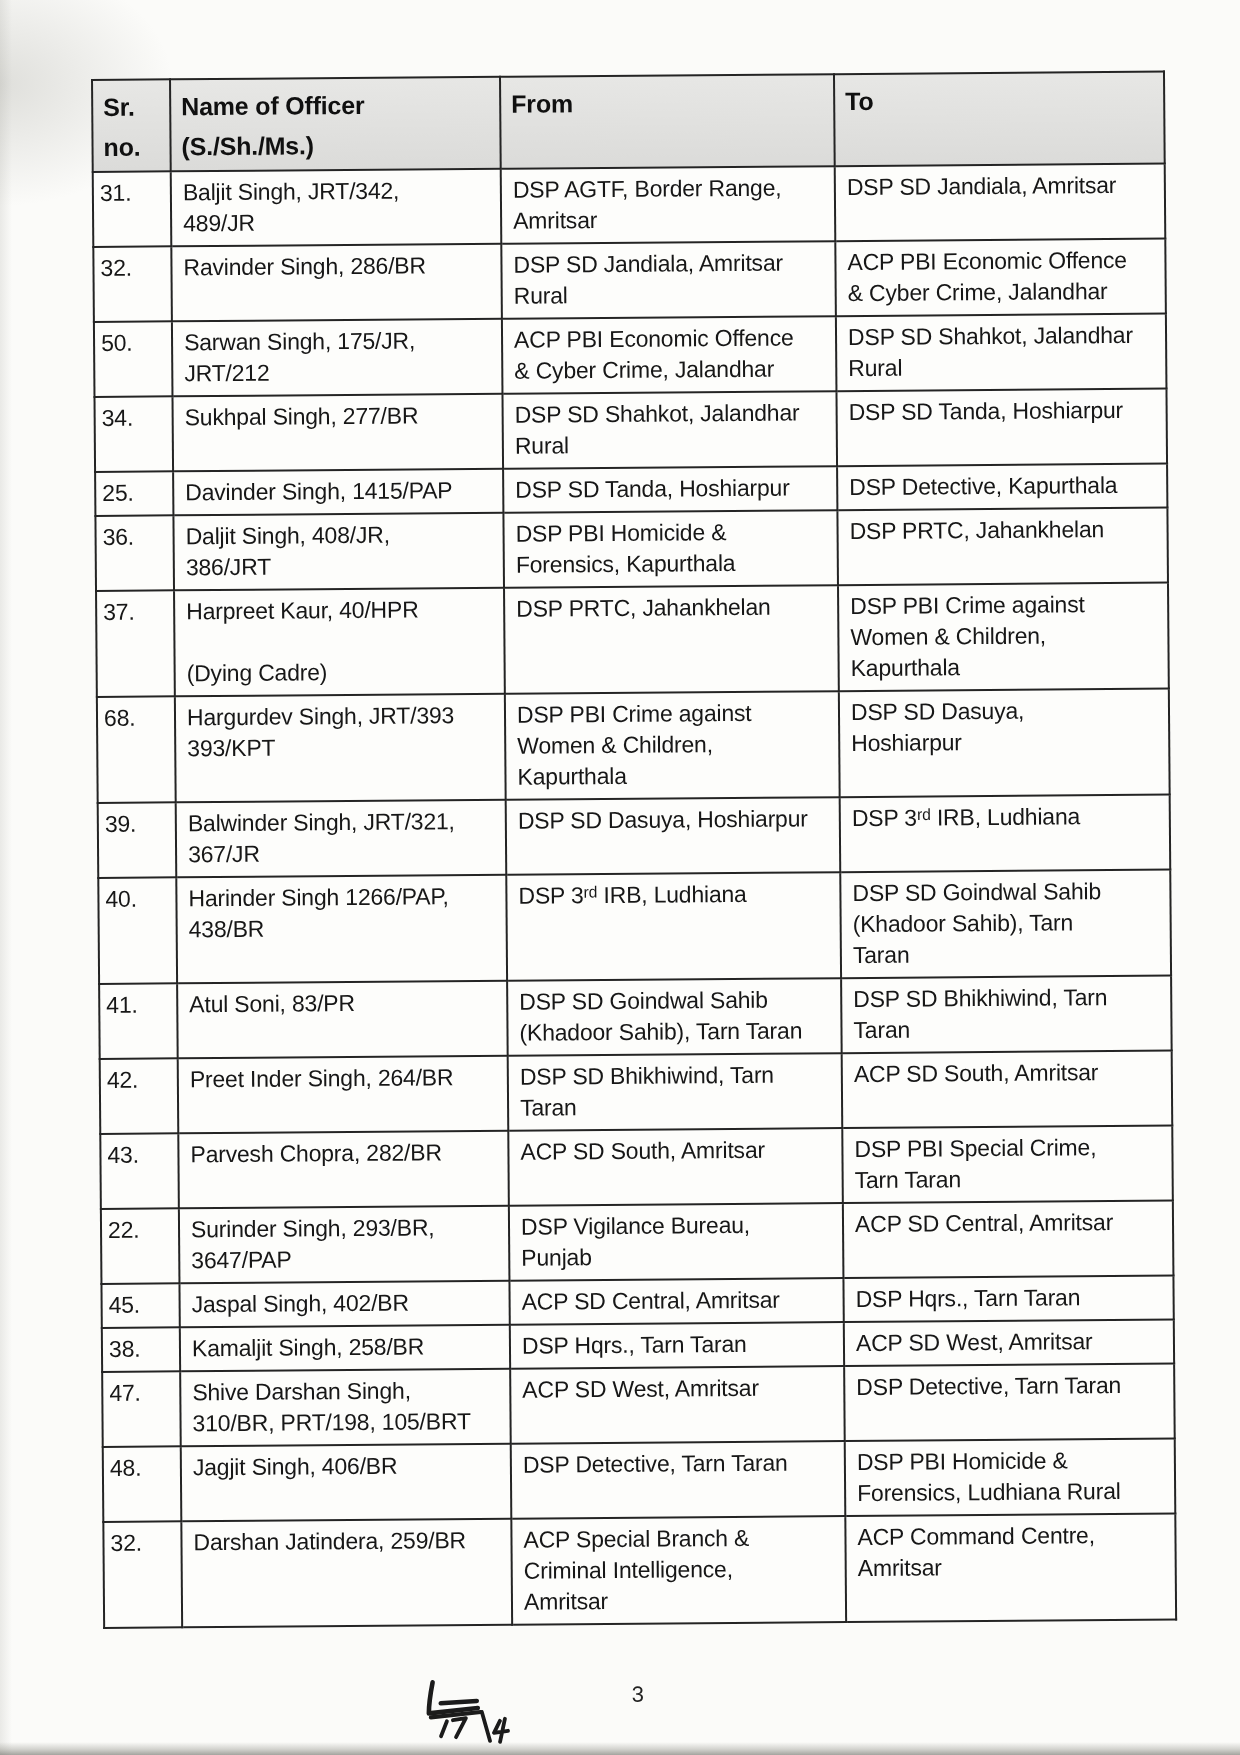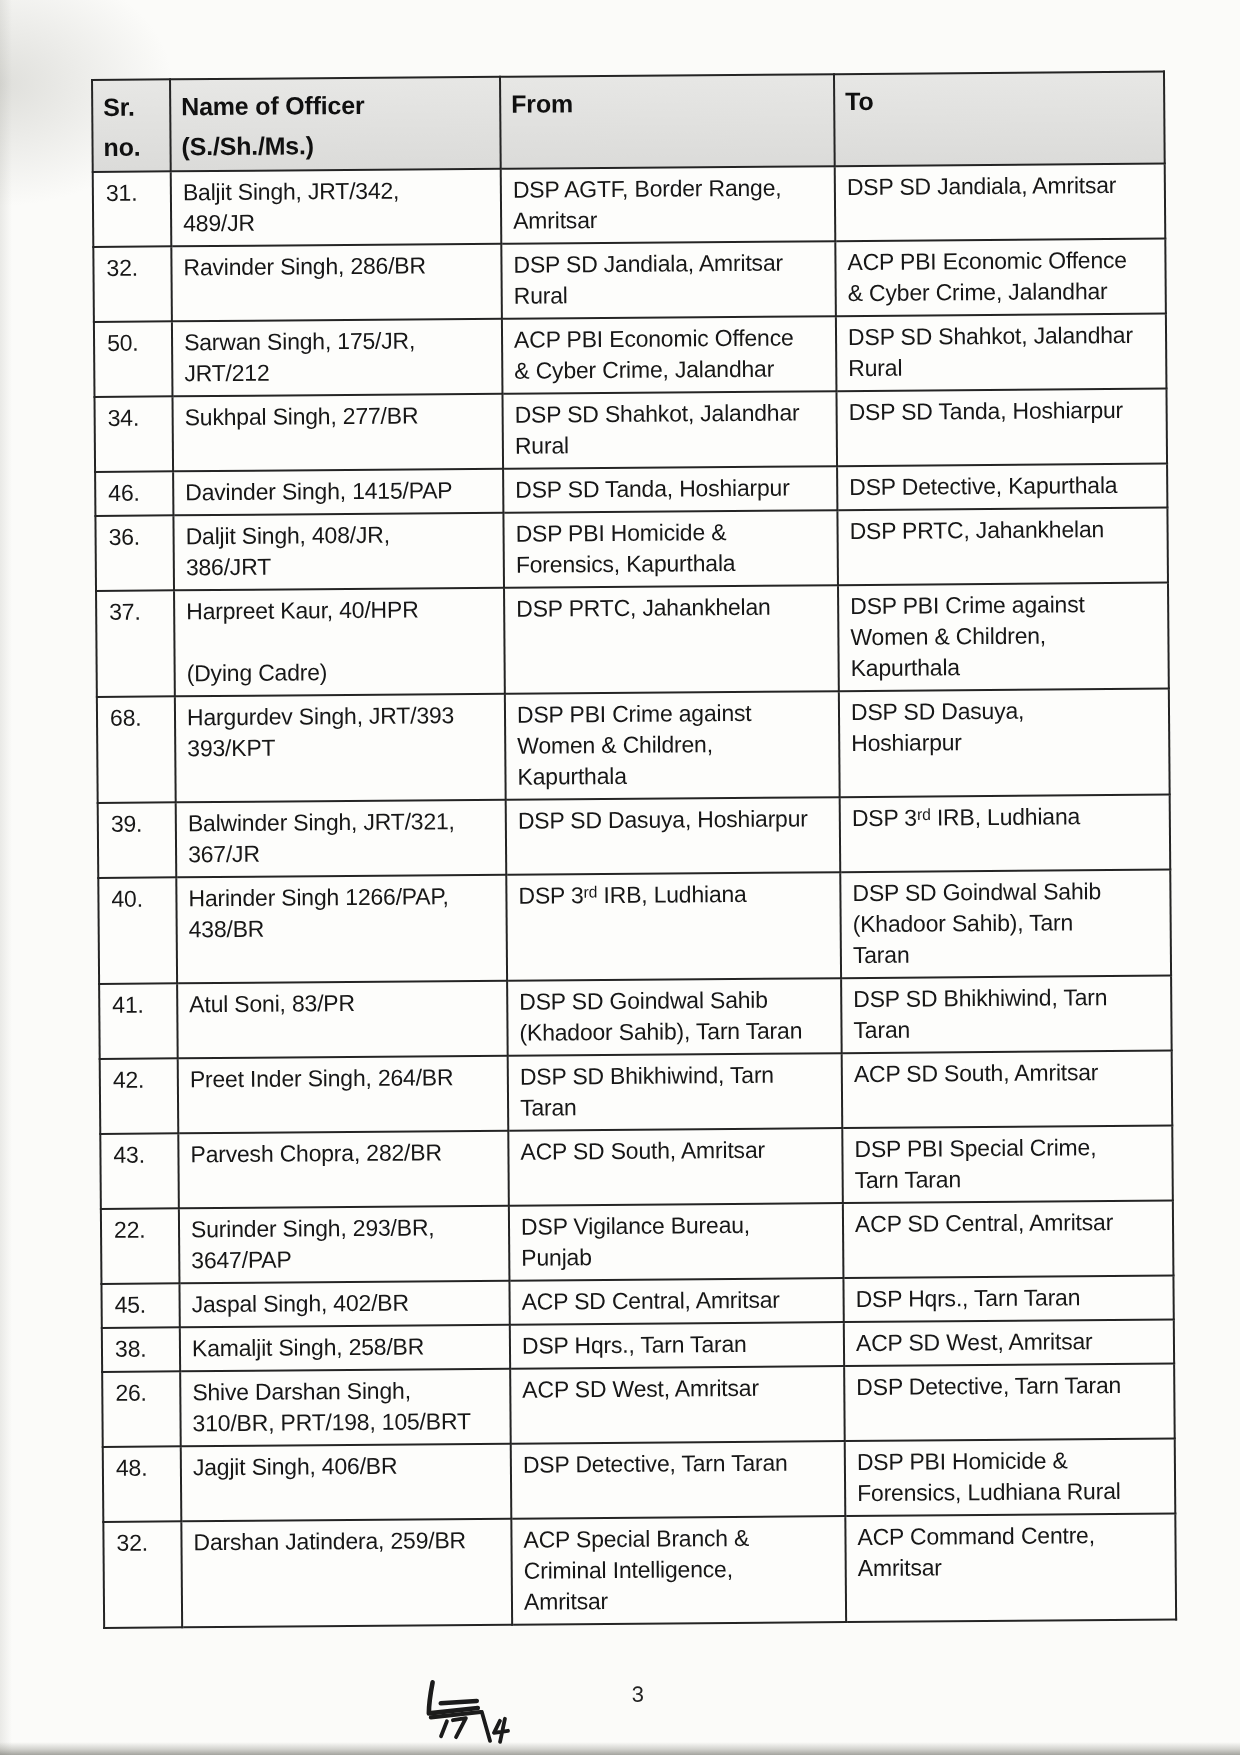--- a/index.html
+++ b/index.html
@@ -17,21 +17,21 @@
     background:linear-gradient(to bottom, rgba(120,120,110,0) 0%, rgba(118,118,108,0.30) 55%, rgba(92,92,84,0.55) 100%); }
 
   .doc { position:absolute; left:91px; top:79px; width:1072px;
     transform:rotate(-0.45deg); transform-origin:top left; }
 
   table { border-collapse:collapse; width:1072px; table-layout:fixed; background:#fdfdfb; }
   th, td { border:2px solid #242424; vertical-align:top; white-space:pre-line; letter-spacing:-0.2px; }
   th { text-align:left; font-size:25px; line-height:40px; padding:6px 8px 4px 10px; color:#101010;
     background:linear-gradient(to bottom,#e7e7e5,#dbdbd9); font-weight:bold; }
   td { font-size:23px; line-height:31px; padding:5px 8px 6px 11px; color:#171717; }
-  td.col-sr { padding-left:12px; }
+  td.col-sr { padding-left:6px; }
 
   .annotation-zone { position:relative; width:1072px; height:140px; }
   .mark-svg { position:absolute; left:322px; top:50px; width:100px; height:72px; }
   .mark-svg path { stroke:#1b1b1b; fill:none; stroke-linecap:round; stroke-linejoin:round; }
   .page-num { position:absolute; left:528px; top:57px; font-size:22px; color:#222; }
 </style>
 </head>
 <body>
 
 <div class="scan-topleft"></div>
@@ -82,21 +82,21 @@
 Rural</td>
         </tr>
         <tr>
           <td class="col-sr">34.</td>
           <td class="col-name">Sukhpal Singh, 277/BR</td>
           <td class="col-from">DSP SD Shahkot, Jalandhar
 Rural</td>
           <td class="col-to">DSP SD Tanda, Hoshiarpur</td>
         </tr>
         <tr>
-          <td class="col-sr">46.</td>
+          <td class="col-sr">25.</td>
           <td class="col-name">Davinder Singh, 1415/PAP</td>
           <td class="col-from">DSP SD Tanda, Hoshiarpur</td>
           <td class="col-to">DSP Detective, Kapurthala</td>
         </tr>
         <tr>
           <td class="col-sr">36.</td>
           <td class="col-name">Daljit Singh, 408/JR,
 386/JRT</td>
           <td class="col-from">DSP PBI Homicide &amp;
 Forensics, Kapurthala</td>
@@ -174,21 +174,21 @@
           <td class="col-from">ACP SD Central, Amritsar</td>
           <td class="col-to">DSP Hqrs., Tarn Taran</td>
         </tr>
         <tr>
           <td class="col-sr">38.</td>
           <td class="col-name">Kamaljit Singh, 258/BR</td>
           <td class="col-from">DSP Hqrs., Tarn Taran</td>
           <td class="col-to">ACP SD West, Amritsar</td>
         </tr>
         <tr>
-          <td class="col-sr">26.</td>
+          <td class="col-sr">47.</td>
           <td class="col-name">Shive Darshan Singh,
 310/BR, PRT/198, 105/BRT</td>
           <td class="col-from">ACP SD West, Amritsar</td>
           <td class="col-to">DSP Detective, Tarn Taran</td>
         </tr>
         <tr>
           <td class="col-sr">48.</td>
           <td class="col-name">Jagjit Singh, 406/BR</td>
           <td class="col-from">DSP Detective, Tarn Taran</td>
           <td class="col-to">DSP PBI Homicide &amp;

